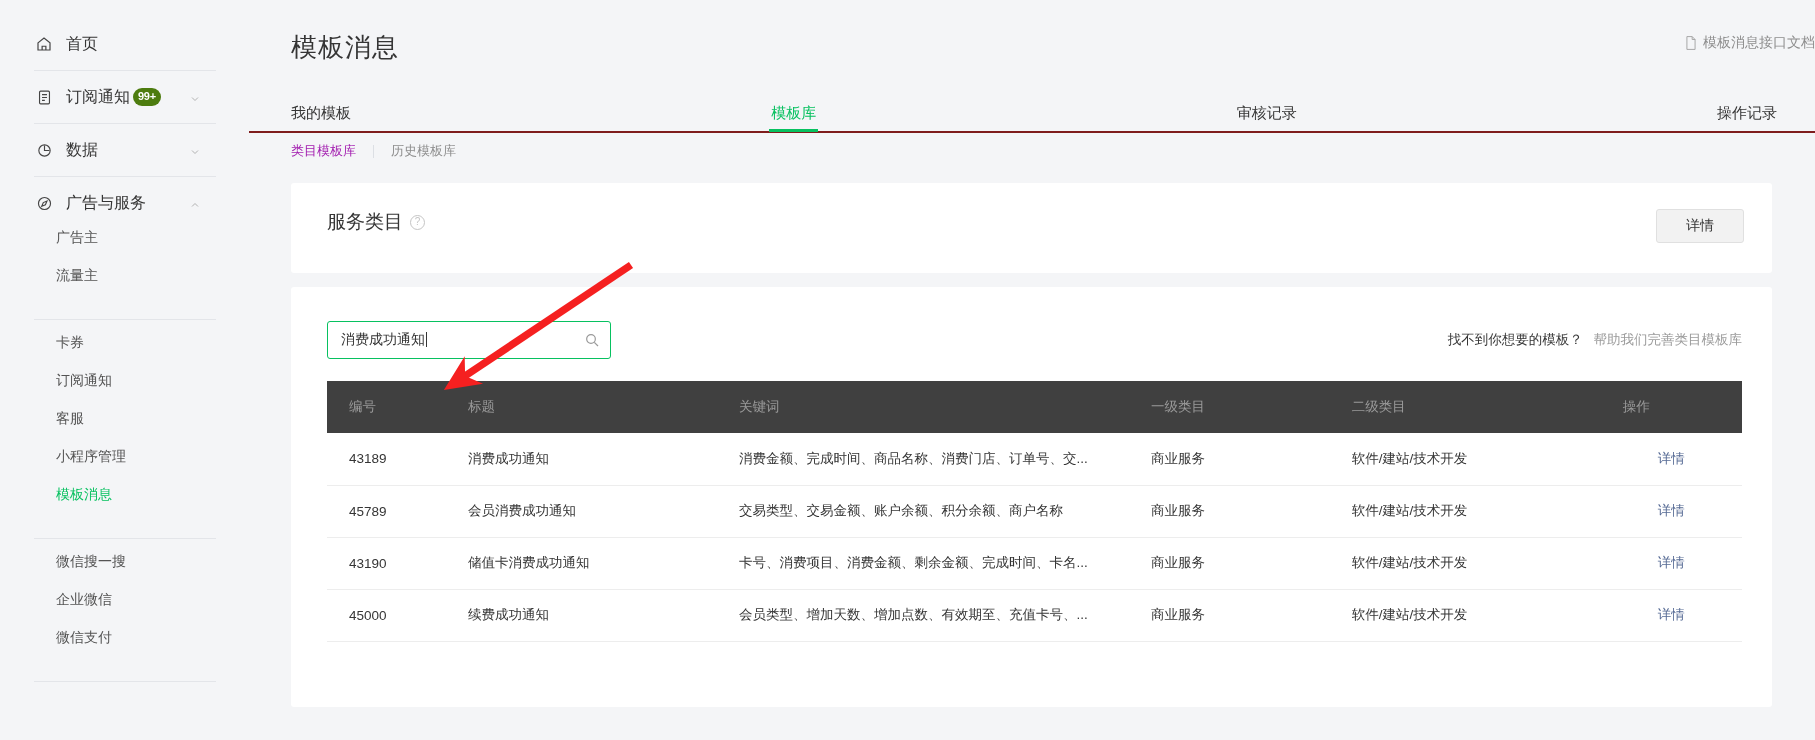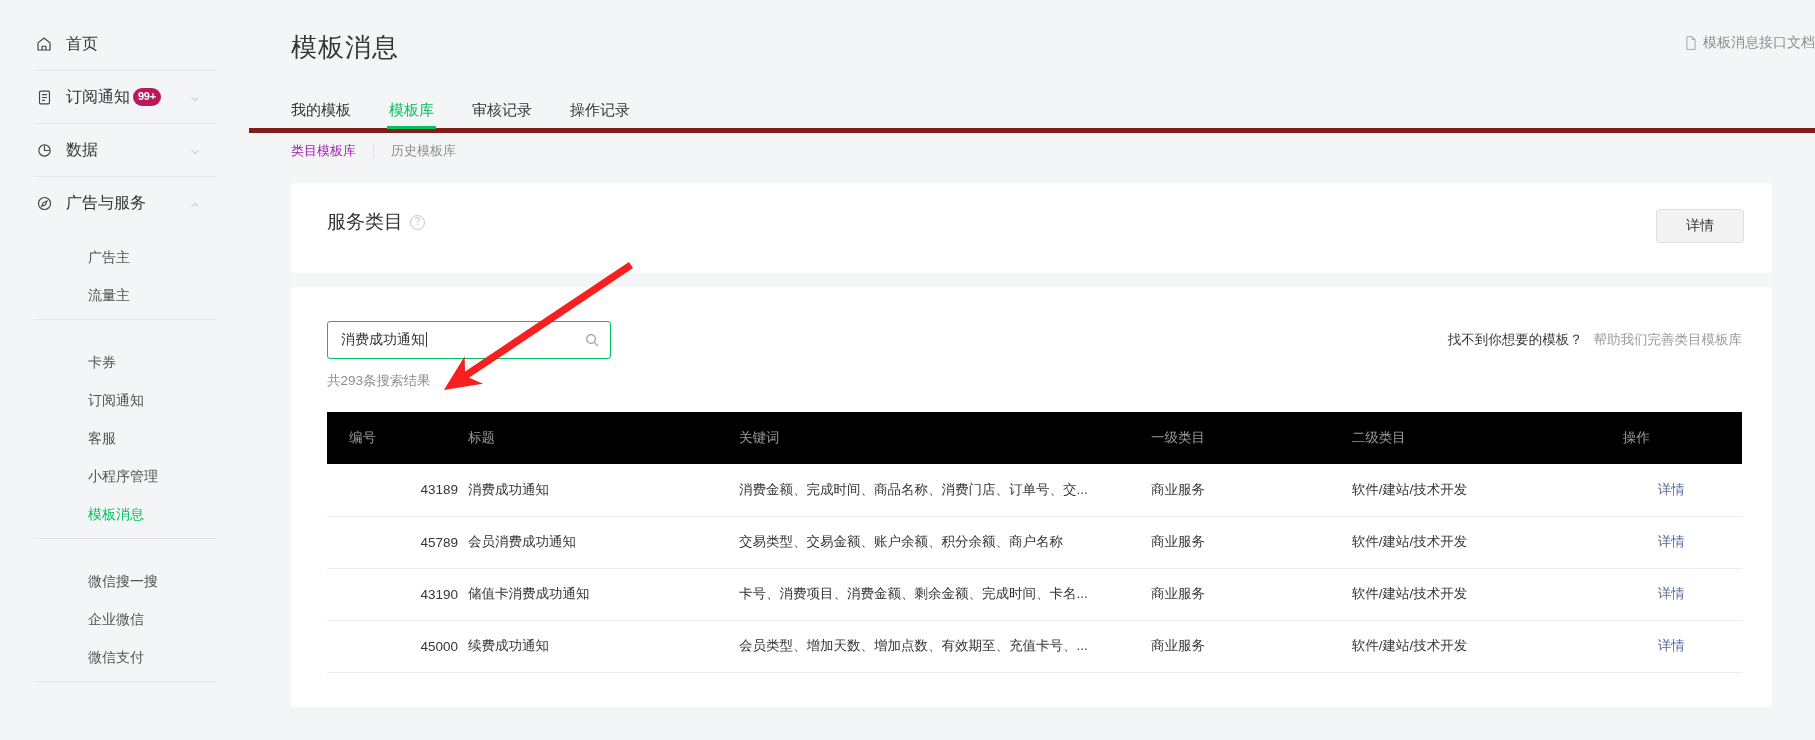--- a/index.html
+++ b/index.html
@@ -31,21 +31,21 @@
     position: relative;
   }
   .nav-top .ico {
     width: 20px; height: 20px;
     margin-right: 12px;
     display: inline-flex; align-items: center; justify-content: center;
     color: #444;
   }
   .nav-top .label { flex: 0 0 auto; }
   .badge {
-    background: #be185d;
+    background: #4d7c0f;
     color: #fff;
     font-size: 11px;
     line-height: 1;
     padding: 3px 5px 4px 5px;
     border-radius: 9px;
     margin-left: 3px;
     font-weight: bold;
     letter-spacing: -0.3px;
   }
   .chev {
@@ -54,22 +54,22 @@
     width: 12px; height: 12px;
     color: #b2b2b2;
   }
   .divider {
     height: 1px;
     background: #e3e5e9;
     margin: 0 33px 0 34px;
   }
   .sub-item {
     height: 38px;
-    display: flex; align-items: flex-end;
-    padding-left: 88px;
+    display: flex; align-items: flex-start;
+    padding-left: 56px;
     font-size: 14px;
     color: #576b95cc;
     color: #545454;
     cursor: pointer;
   }
   .sub-item.active { color: #07c160; }
   .sub-gap { height: 14px; }
 
   
   .main {
@@ -100,22 +100,23 @@
     white-space: nowrap;
     cursor: pointer;
   }
   .doc-link .ico { margin-right: 5px; display: inline-flex; }
 
   .tabs {
     display: flex;
     align-items: flex-end;
     padding-left: 42px;
     margin-top: 28px;
-    border-bottom: 5px solid #7f1d1d;
+    border-bottom: 2px solid #7f1d1d;
     height: 40px;
+    justify-content: space-between;
   }
   .tab {
     font-size: 15px;
     color: #353535;
     margin-right: 38px;
     padding-bottom: 11px;
     position: relative;
     cursor: pointer;
     line-height: 1;
   }
@@ -230,40 +231,40 @@
     color: #8d8d8d;
   }
 
   table.tpl {
     width: 100%;
     border-collapse: collapse;
     margin-top: 22px;
     table-layout: fixed;
   }
   table.tpl thead th {
-    background: #000000;
+    background: #404040;
     font-weight: normal;
     font-size: 13.5px;
     color: #9a9a9a;
     text-align: left;
     height: 52px;
     padding: 0 10px 0 0;
   }
   table.tpl thead th:first-child { padding-left: 22px; }
   table.tpl tbody td {
     font-size: 13.5px;
     color: #353535;
     height: 52px;
     border-bottom: 1px solid #ededed;
     padding: 0 10px 0 0;
     overflow: hidden;
     text-overflow: ellipsis;
     white-space: nowrap;
   }
-  table.tpl tbody td:first-child { padding-left: 22px; text-align: right; }
+  table.tpl tbody td:first-child { padding-left: 22px; }
   .col-id    { width: 130px; }
   .col-title { width: 250px; }
   .col-kw    { width: 380px; }
   .col-l1    { width: 185px; }
   .col-l2    { width: 250px; }
   .col-op    { width: 110px; text-align: center; padding-right: 22px !important; }
   .op-link { color: #576b95; cursor: pointer; }
 
   
   .arrow-layer {
@@ -437,21 +438,20 @@
             </svg>
           </span>
         </div>
 
         <div class="help-text">
           <span>找不到你想要的模板？</span>
           <span class="lnk">帮助我们完善类目模板库</span>
         </div>
       </div>
 
-      <div class="result-count">共293条搜索结果</div>
 
       <table class="tpl">
         <thead>
           <tr>
             <th class="col-id">编号</th>
             <th class="col-title">标题</th>
             <th class="col-kw">关键词</th>
             <th class="col-l1">一级类目</th>
             <th class="col-l2">二级类目</th>
             <th class="col-op">操作</th>

